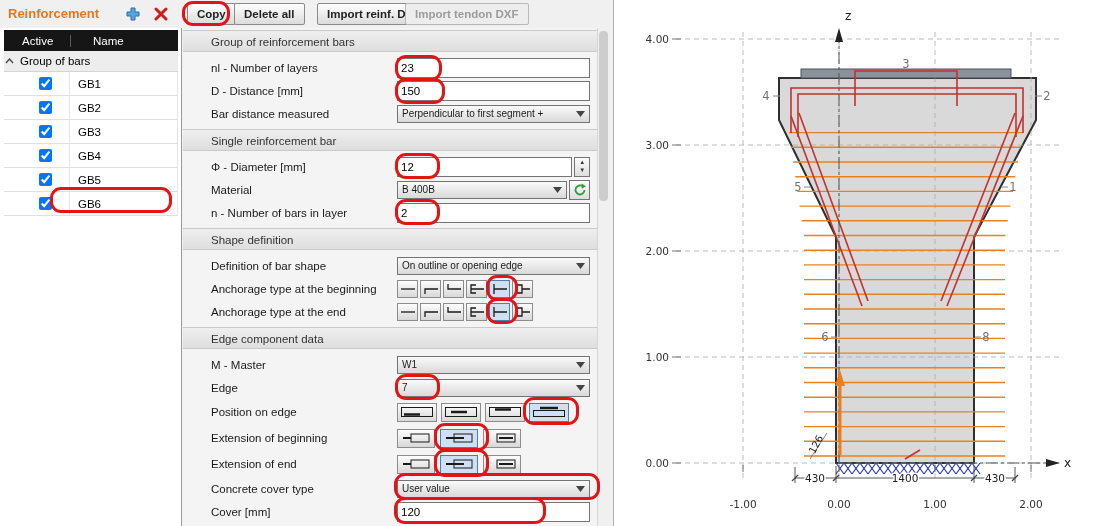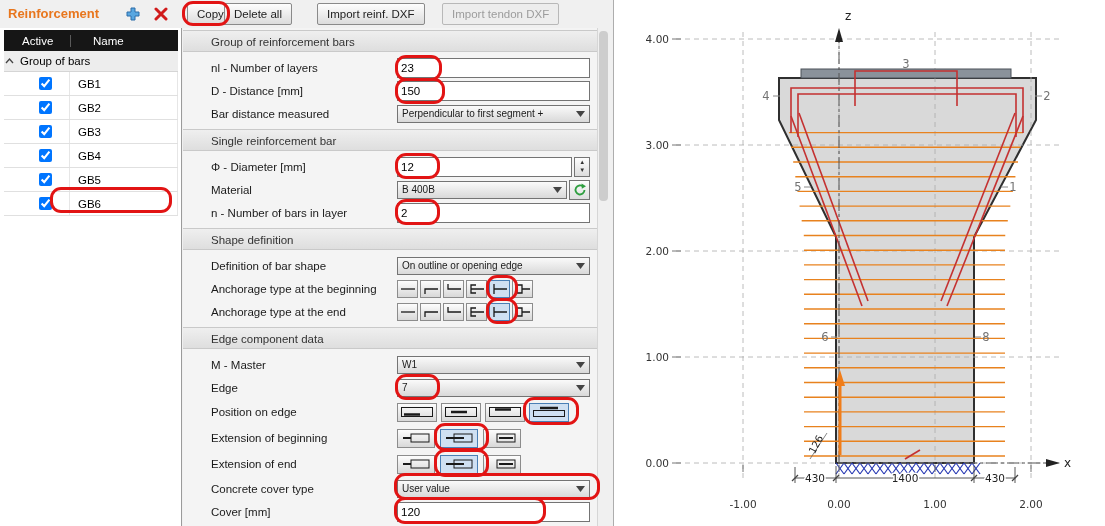--- a/index.html
+++ b/index.html
@@ -4,21 +4,21 @@
 <style>
   html,body{margin:0;padding:0;background:#fff;}
   .app{position:relative;width:1105px;height:526px;background:#f0f0f0;
        font-family:"Liberation Sans","DejaVu Sans",sans-serif;overflow:hidden;}
 
   
   .app-title{position:absolute;left:8px;top:6px;font-size:13px;font-weight:bold;color:#e8761d;}
   .icon-btn{position:absolute;top:3px;width:24px;height:21px;border:none;background:transparent;
             display:flex;align-items:center;justify-content:center;cursor:pointer;padding:0;}
   .tbtn{position:absolute;top:3px;height:22px;font-size:11.5px;border:1px solid #8a8a8a;
-        background:linear-gradient(#fefefe,#dcdcdc);border-radius:2px;padding:0 9px;color:#222;cursor:pointer;}
+        background:linear-gradient(#fefefe,#dcdcdc);border-radius:2px;padding:0 9px;color:#222;cursor:pointer;font-weight:bold;}
   .tbtn.disabled{color:#9c9c9c;border-color:#b8b8b8;background:#ededed;}
 
   
   .left-panel{position:absolute;left:0;top:28px;width:182px;height:498px;background:#fff;border-right:1px solid #9b9b9b;box-sizing:border-box;}
   .tree{position:absolute;left:4px;top:2px;width:174px;font-size:11.5px;}
   .thead{display:flex;background:#161616;color:#fff;height:21px;align-items:center;}
   .th-active{margin-left:18px;width:48px;}
   .th-name{flex:1;padding-left:22px;border-left:1px solid #5a5a5a;}
   .group-row{height:20px;display:flex;align-items:center;background:#ededed;border-bottom:1px solid #d5d5d5;padding-left:1px;gap:6px;}
   .trow{height:23px;display:flex;align-items:center;border-bottom:1px solid #e0e0e0;background:#fff;}
@@ -79,23 +79,23 @@
       <path d="M6 2 h4 v4 h4 v4 h-4 v4 h-4 v-4 h-4 v-4 h4 z" fill="#58a6e0" stroke="#2c6ca8"></path>
     </svg>
   </button>
   <button class="icon-btn" style="left:149px;">
     <svg width="14" height="14" viewBox="0 0 14 14">
       <path d="M2 2 L12 12 M12 2 L2 12" stroke="#d11b1b" stroke-width="3" stroke-linecap="round"></path>
     </svg>
   </button>
 
   <button class="tbtn" style="left:187px;">Copy</button>
-  <button class="tbtn" style="left:224px;">Delete all</button>
+  <button class="tbtn" style="left:234px;">Delete all</button>
   <button class="tbtn" style="left:317px;">Import reinf. DXF</button>
-  <button class="tbtn disabled" style="left:442px;">Import tendon DXF</button>
+  <button class="tbtn disabled" style="left:405px;">Import tendon DXF</button>
 
   <div class="left-panel">
     <div class="tree">
       <div class="thead">
         <div class="th-active">Active</div>
         <div class="th-name">Name</div>
       </div>
       <div class="group-row">
         <svg width="9" height="6" viewBox="0 0 9 6">
           <polyline points="1,5 4.5,1 8,5" fill="none" stroke="#444" stroke-width="1.3"></polyline>

